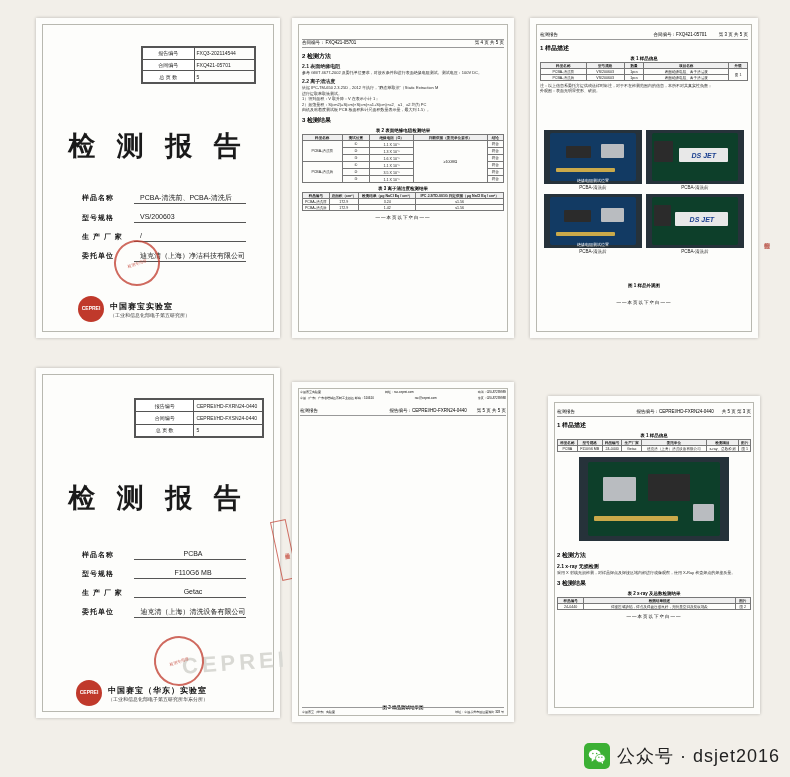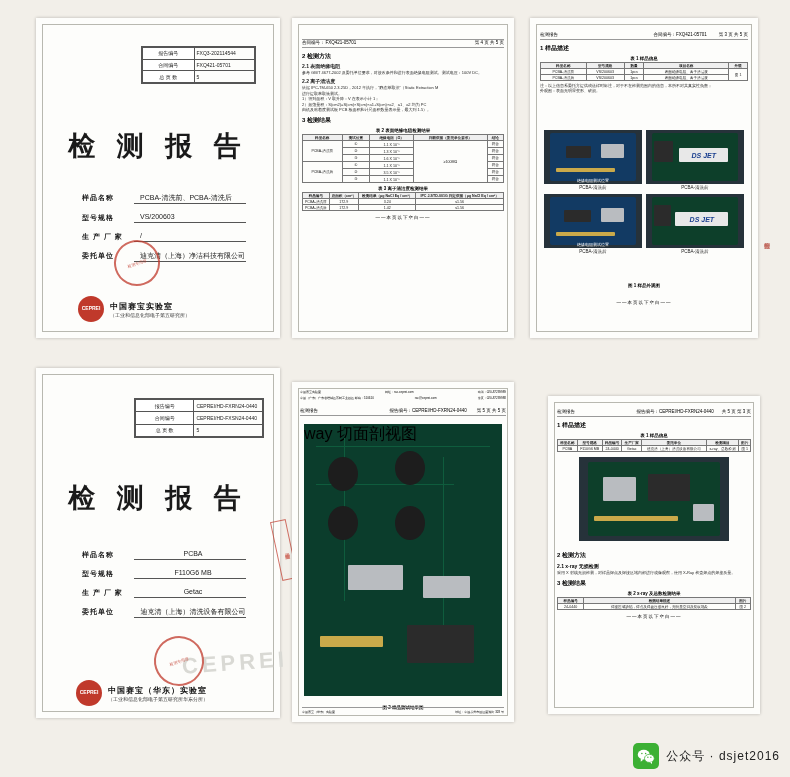--- a/index.html
+++ b/index.html
@@ -89,21 +89,21 @@
 
   
   .wechat {
     position:absolute; right:10px; bottom:8px;
     display:flex; align-items:center; gap:7px;
   }
   .wechat .wlogo {
     width:26px; height:26px; border-radius:5px; background:#3cb034;
     display:flex; align-items:center; justify-content:center;
   }
-  .wechat .wtxt { font-size:12px; color:#222; letter-spacing:1px; }
+  .wechat .wtxt { font-size:18px; color:#222; letter-spacing:1px; }
 
   .vtext { position:absolute; writing-mode:vertical-rl; font-size:6px; color:#b5453a; opacity:.8;}
   .watermark {
     position:absolute; font-size:22px; font-weight:bold; color:#d9d9d4;
     letter-spacing:4px; transform:rotate(-4deg); pointer-events:none;
   }
 </style>
 </head>
 <body>
 
@@ -439,35 +439,20 @@
 
   <div class="hdr-row" style="margin-top:6px;">
     <div>检测报告</div>
     <div style="flex:1"></div>
     <div>报告编号：</div>
     <div>CEPREI/HD-FXRN24-0440</div>
     <div style="width:10px"></div>
     <div>第 5 页 共 5 页</div>
   </div>
 
-  <div class="xray" style="left:12px; top:42px; width:198px; height:272px;">
-    <div class="xtrace" style="left:6%; top:8%; width:88%; height:1.5px;"></div>
-    <div class="xtrace" style="left:6%; top:22%; width:70%; height:1.5px;"></div>
-    <div class="xtrace" style="left:20%; top:5%; width:1.5px; height:60%;"></div>
-    <div class="xtrace" style="left:70%; top:12%; width:1.5px; height:70%;"></div>
-    <div class="xblob" style="left:12%; top:12%; width:30px; height:34px;"></div>
-    <div class="xblob" style="left:46%; top:10%; width:30px; height:34px;"></div>
-    <div class="xblob" style="left:12%; top:30%; width:30px; height:34px;"></div>
-    <div class="xblob" style="left:46%; top:30%; width:30px; height:34px;"></div>
-    <div class="chip" style="left:22%; top:52%; width:28%; height:9%;"></div>
-    <div class="chip" style="left:60%; top:56%; width:24%; height:8%;"></div>
-    <div class="chip dark" style="left:52%; top:74%; width:34%; height:14%;"></div>
-    <div class="chip gold" style="left:8%; top:78%; width:32%; height:4%;"></div>
-    <div class="cap">way 切面剖视图</div>
-  </div>
 
   <div class="tcap" style="position:absolute; left:0; right:0; top:320px;">图 2 样品测试结果图</div>
 
   <div class="hdr-row" style="position:absolute; left:10px; right:10px; bottom:6px; border:none; border-top:1px solid #999; padding-top:2px; font-size:3px;">
     <div>中国赛宝（华东）实验室</div>
     <div style="flex:1"></div>
     <div>地址：中国苏州市园区星湖街 328 号</div>
   </div>
 </div>
 

